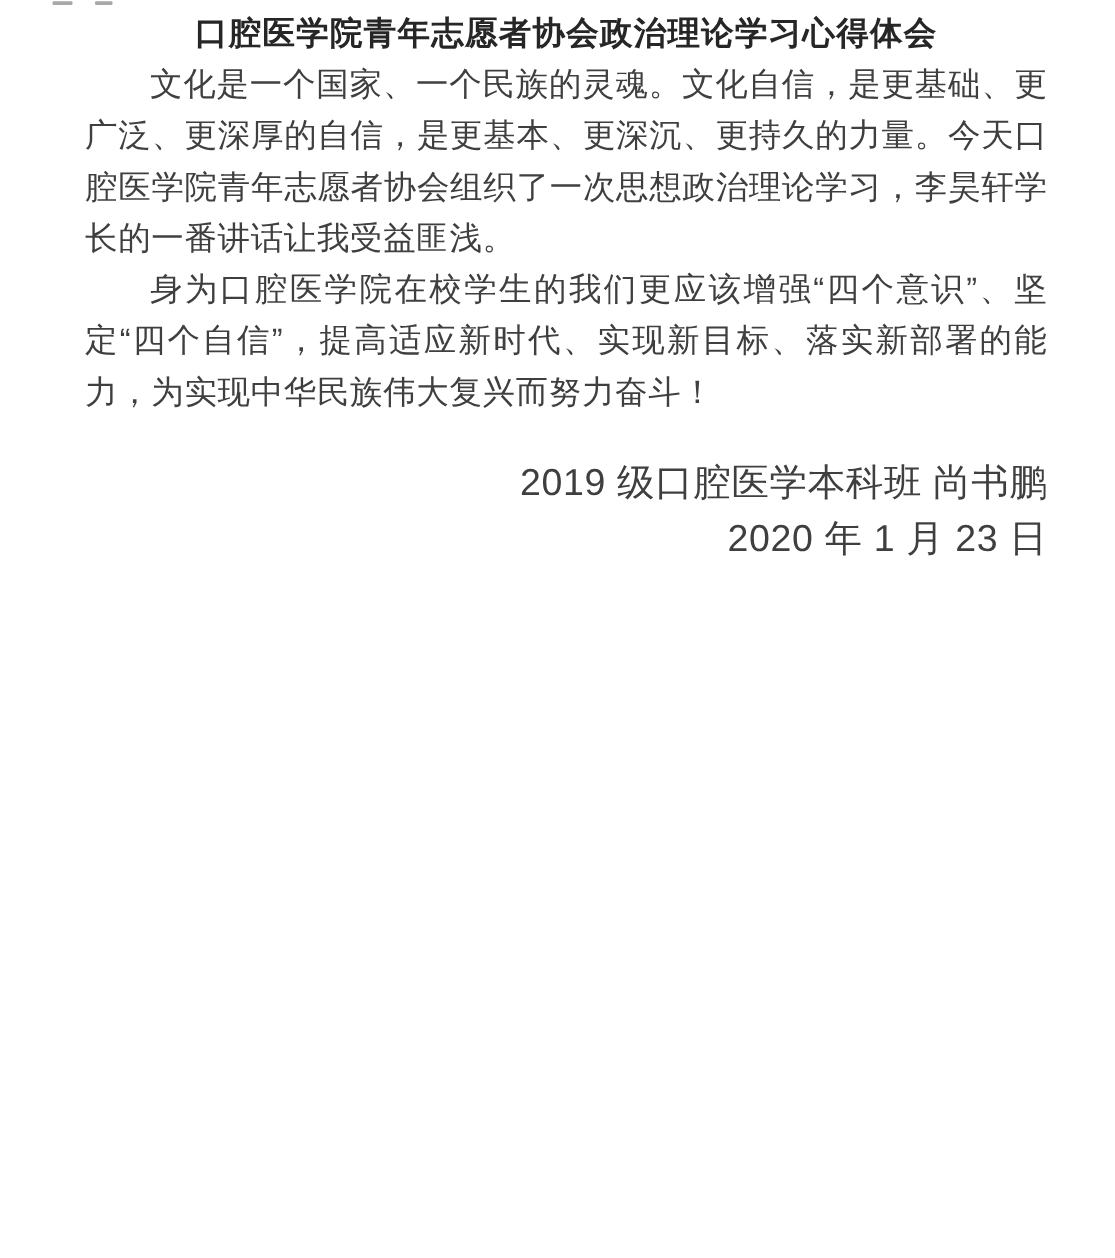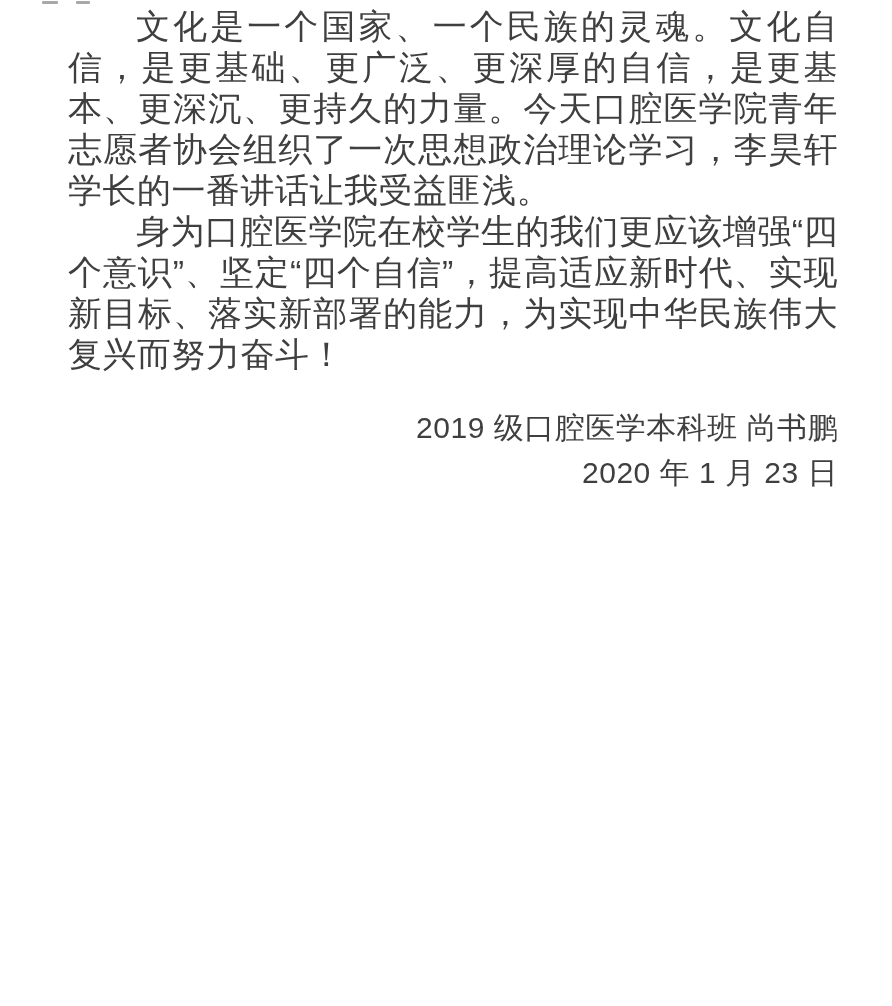--- a/index.html
+++ b/index.html
@@ -35,21 +35,21 @@
     margin: 0;
     font-size: 26px;
     line-height: 41px;
     font-weight: 700;
     text-align: center;
     color: #262626;
     letter-spacing: 1px;
   }
   .para {
     margin: 0;
-    font-size: 34px;
+    font-size: 26px;
     line-height: 41px;
     text-align: justify;
     text-align-last: left;
     text-indent: 2em;
     letter-spacing: 0.5px;
     color: #3f3f3f;
   }
   .sig-block {
     margin-top: 30px;
   }
@@ -62,20 +62,21 @@
     color: #3f3f3f;
   }
 </style>
 </head>
 <body>
 
 <div class="page">
   <div class="scan-artifact artifact-1"></div>
   <div class="scan-artifact artifact-2"></div>
 
+  <h1 class="doc-title">口腔医学院青年志愿者协会政治理论学习心得体会</h1>
 
   <p class="para">文化是一个国家、一个民族的灵魂。文化自信，是更基础、更广泛、更深厚的自信，是更基本、更深沉、更持久的力量。今天口腔医学院青年志愿者协会组织了一次思想政治理论学习，李昊轩学长的一番讲话让我受益匪浅。</p>
 
 
 
   <p class="para">身为口腔医学院在校学生的我们更应该增强“四个意识”、坚定“四个自信”，提高适应新时代、实现新目标、落实新部署的能力，为实现中华民族伟大复兴而努力奋斗！</p>
 
   <div class="sig-block">
     <p class="sig-line">2019 级口腔医学本科班 尚书鹏</p>
     <p class="sig-line">2020 年 1 月 23 日</p>

